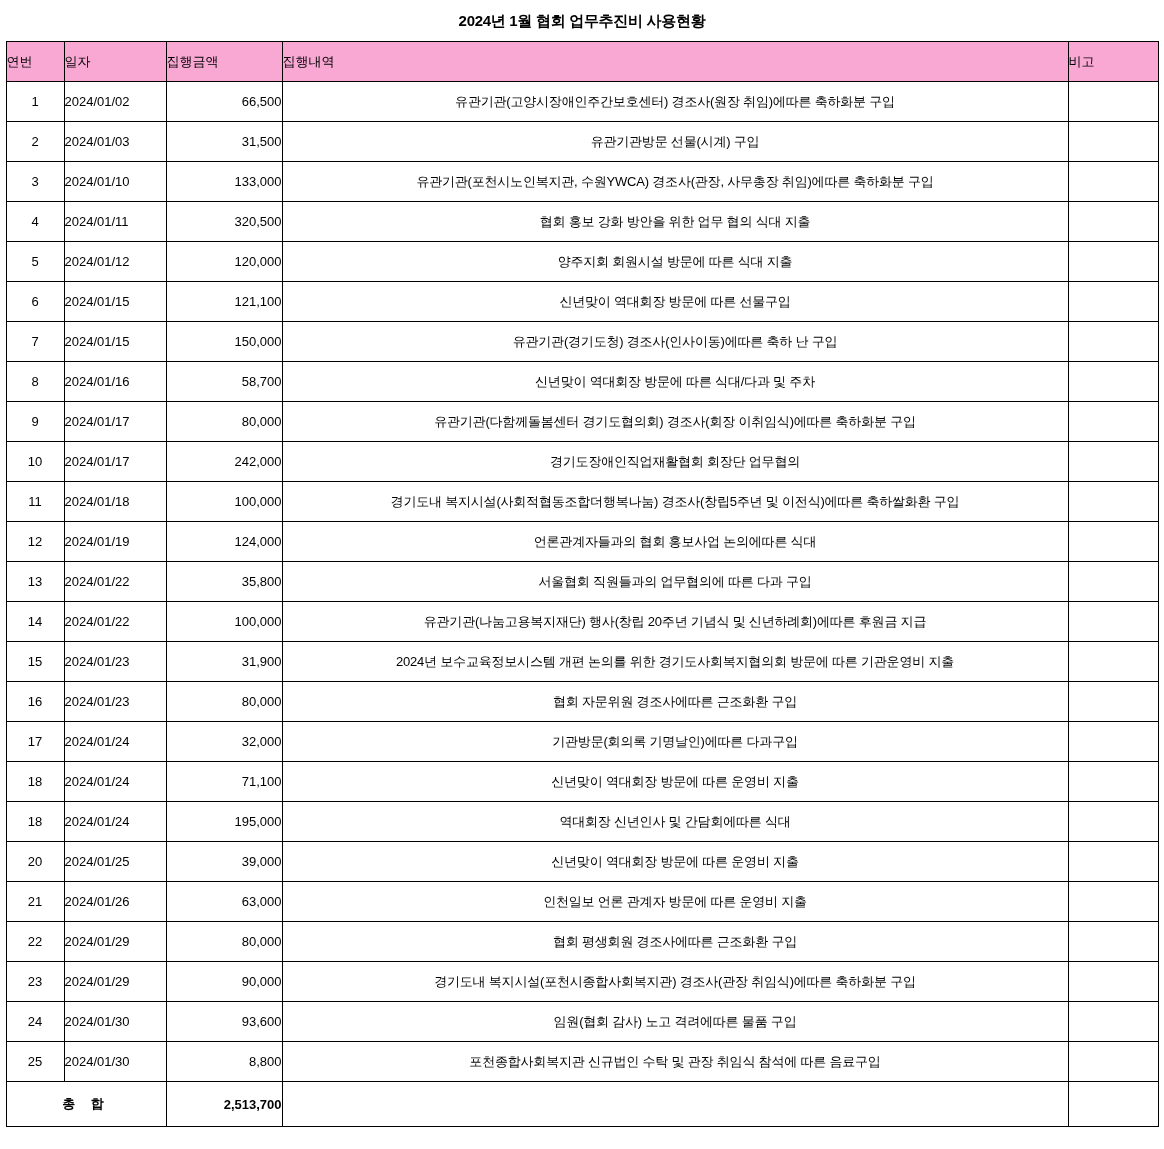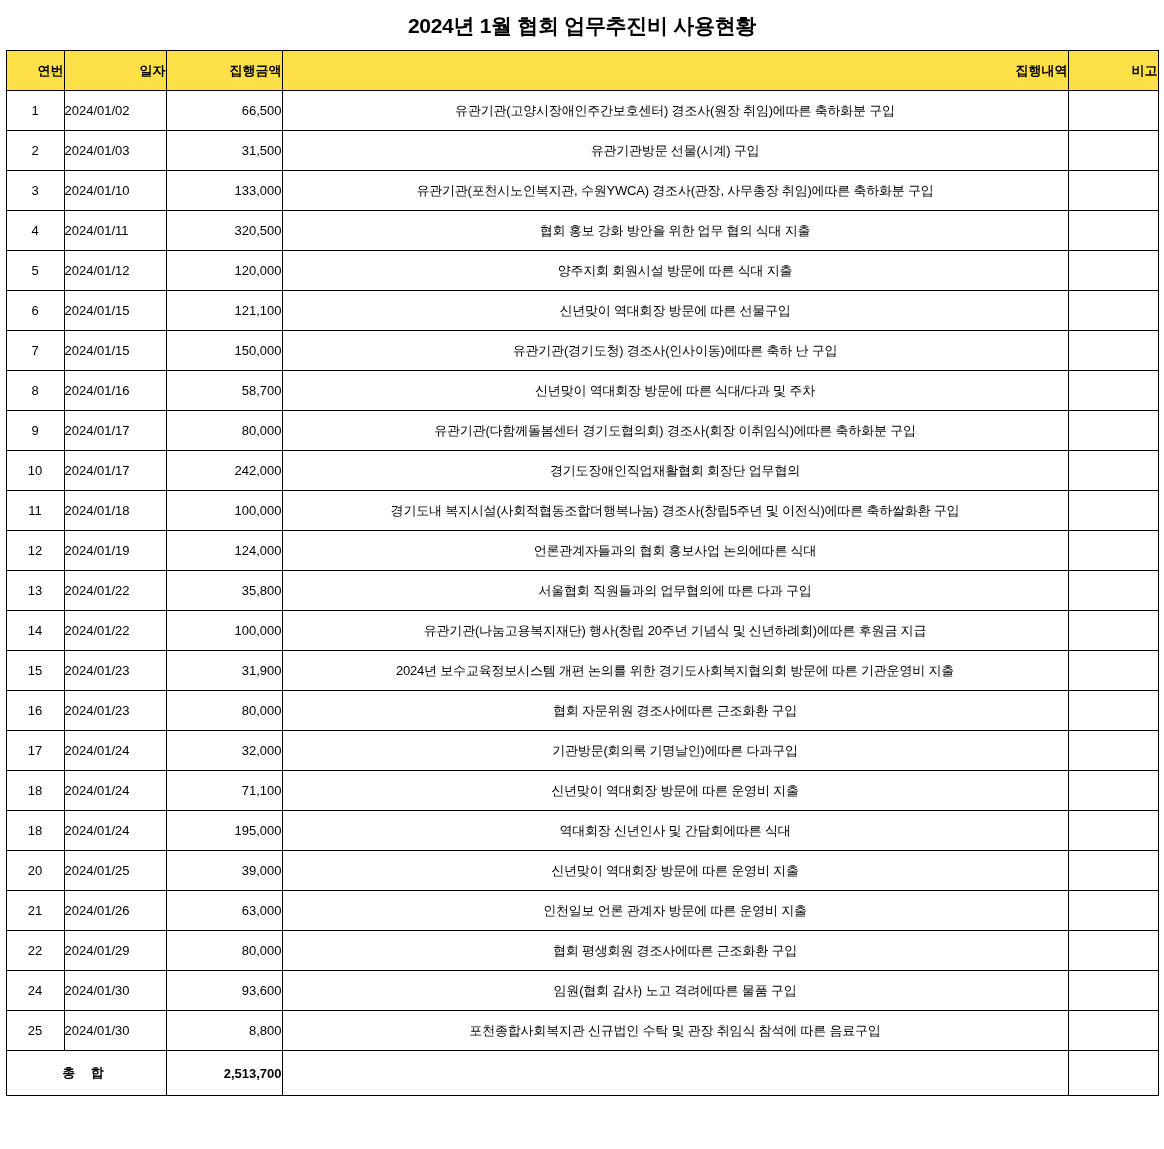--- a/index.html
+++ b/index.html
@@ -14,21 +14,21 @@
     color: #000000;
     overflow: hidden;
   }
   .page {
     width: 1164px;
     box-sizing: border-box;
     padding: 0;
   }
   .doc-title {
     text-align: center;
-    font-size: 21px;
+    font-size: 15px;
     font-weight: bold;
     letter-spacing: -0.3px;
     padding: 12px 0 10px 0;
     color: #000;
   }
   table.sheet {
     border-collapse: collapse;
     table-layout: fixed;
     width: 1152px;
     margin: 0 auto;
@@ -37,23 +37,23 @@
     border: 1px solid #000000;
     font-size: 13px;
     color: #000;
     padding: 0;
     height: 39px;
     vertical-align: middle;
     overflow: hidden;
     white-space: nowrap;
   }
   thead th {
-    background: #fde047;
-    font-weight: bold;
-    text-align: right;
+    background: #f9a8d4;
+    font-weight: normal;
+    text-align: left;
     height: 28px;
     font-size: 14px;
   }
   col.c-no    { width: 58px; }
   col.c-date  { width: 102px; }
   col.c-amt   { width: 116px; }
   col.c-desc  { width: 786px; }
   col.c-note  { width: 90px; }
 
   td.no   { text-align: center; font-size: 13px; }
@@ -255,20 +255,27 @@
         <td class="note"></td>
       </tr>
       <tr>
         <td class="no">22</td>
         <td class="date">2024/01/29</td>
         <td class="amt">80,000</td>
         <td class="desc">협회 평생회원 경조사에따른 근조화환 구입</td>
         <td class="note"></td>
       </tr>
       <tr>
+        <td class="no">23</td>
+        <td class="date">2024/01/29</td>
+        <td class="amt">90,000</td>
+        <td class="desc">경기도내 복지시설(포천시종합사회복지관) 경조사(관장 취임식)에따른 축하화분 구입</td>
+        <td class="note"></td>
+      </tr>
+      <tr>
         <td class="no">24</td>
         <td class="date">2024/01/30</td>
         <td class="amt">93,600</td>
         <td class="desc">임원(협회 감사) 노고 격려에따른 물품 구입</td>
         <td class="note"></td>
       </tr>
       <tr>
         <td class="no">25</td>
         <td class="date">2024/01/30</td>
         <td class="amt">8,800</td>

